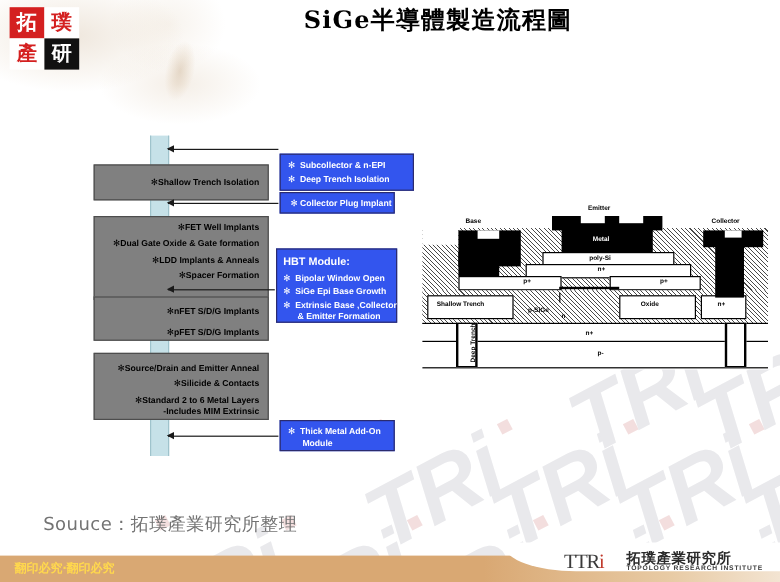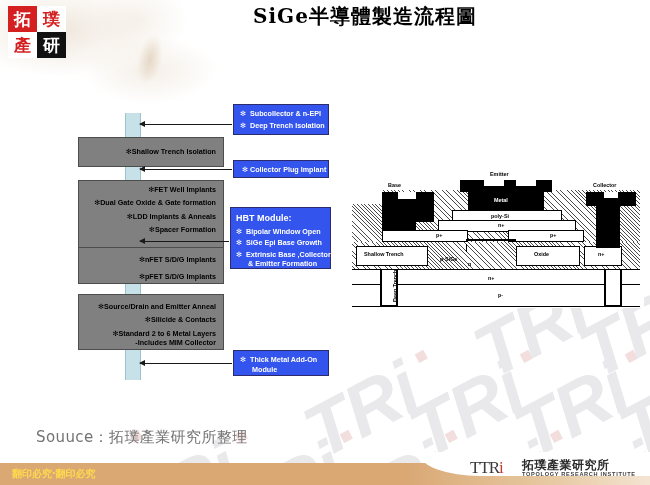--- a/index.html
+++ b/index.html
@@ -195,24 +195,24 @@
 
   <div class="gbox" id="gbox2" style="left:78px;top:247px;width:146px;height:37px;padding-top:8px;">
     <span class="li" style="margin-bottom:9px;"><span class="star">✻</span><span>nFET S/D/G Implants</span></span>
     <span class="li"><span class="star">✻</span><span>pFET S/D/G Implants</span></span>
   </div>
 
   <div class="gbox" id="gbox3" style="left:78px;top:294px;width:146px;height:56px;padding-top:8px;">
     <span class="li"><span class="star">✻</span><span>Source/Drain and Emitter Anneal</span></span>
     <span class="li"><span class="star">✻</span><span>Silicide &amp; Contacts</span></span>
     <span class="li" style="margin-bottom:0;"><span class="star">✻</span><span>Standard 2 to 6 Metal Layers</span></span>
-    <span class="sub">-Includes MIM Collector</span>
-  </div>
-
-  <div class="bbox" style="left:233px;top:104px;width:96px;height:31px;padding-top:5px;">
+    <span class="sub">-Includes MIM Extrinsic</span>
+  </div>
+
+  <div class="bbox" style="left:233px;top:128px;width:112px;height:31px;padding-top:5px;">
     <span class="li"><span class="star">✻</span><span>Subcollector &amp; n-EPI</span></span>
     <span class="li"><span class="star">✻</span><span>Deep Trench Isolation</span></span>
   </div>
 
   <div class="bbox" style="left:233px;top:160px;width:96px;height:18px;padding-top:5px;text-align:center;">
     <span class="li"><span class="star">✻</span><span>Collector Plug Implant</span></span>
   </div>
 
   <div class="bbox" style="left:230px;top:207px;width:101px;height:62px;padding:5px 5px;">
     <span class="hdr">HBT Module:</span>

